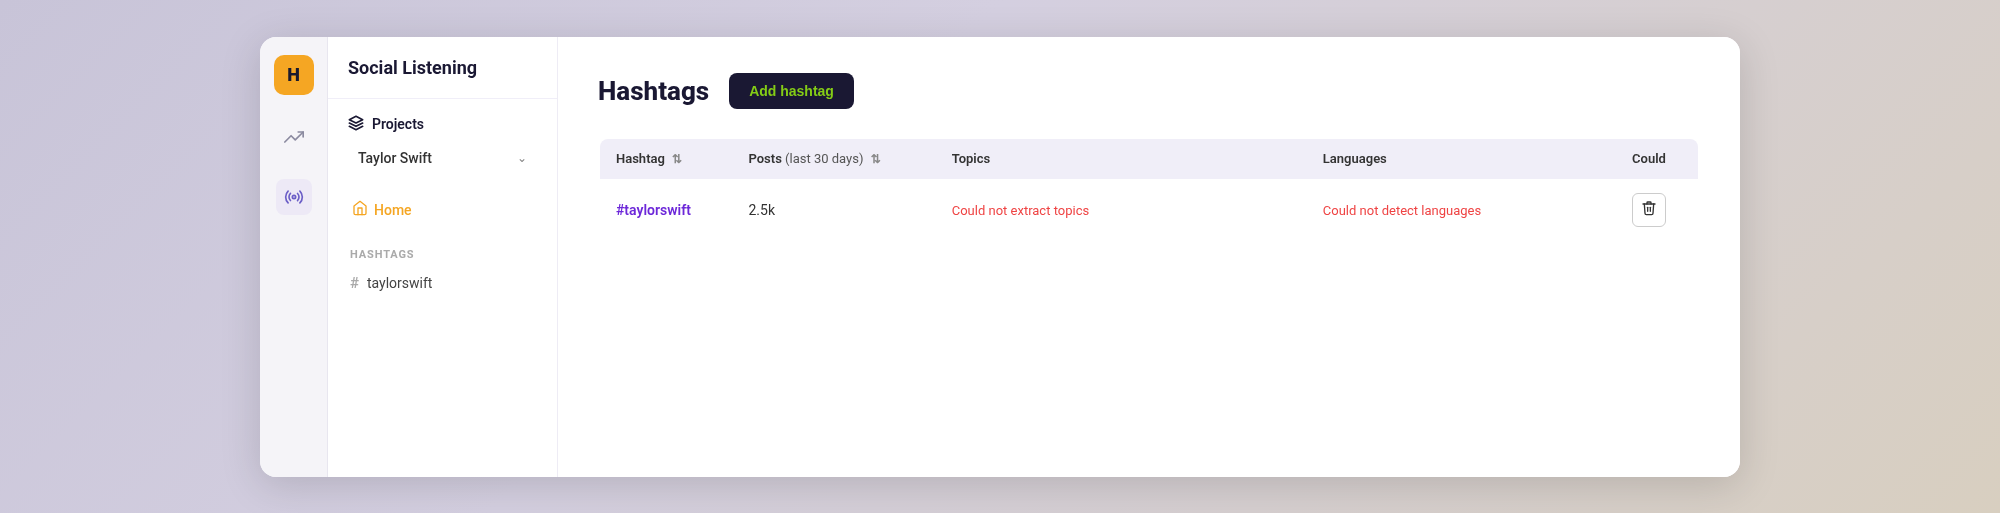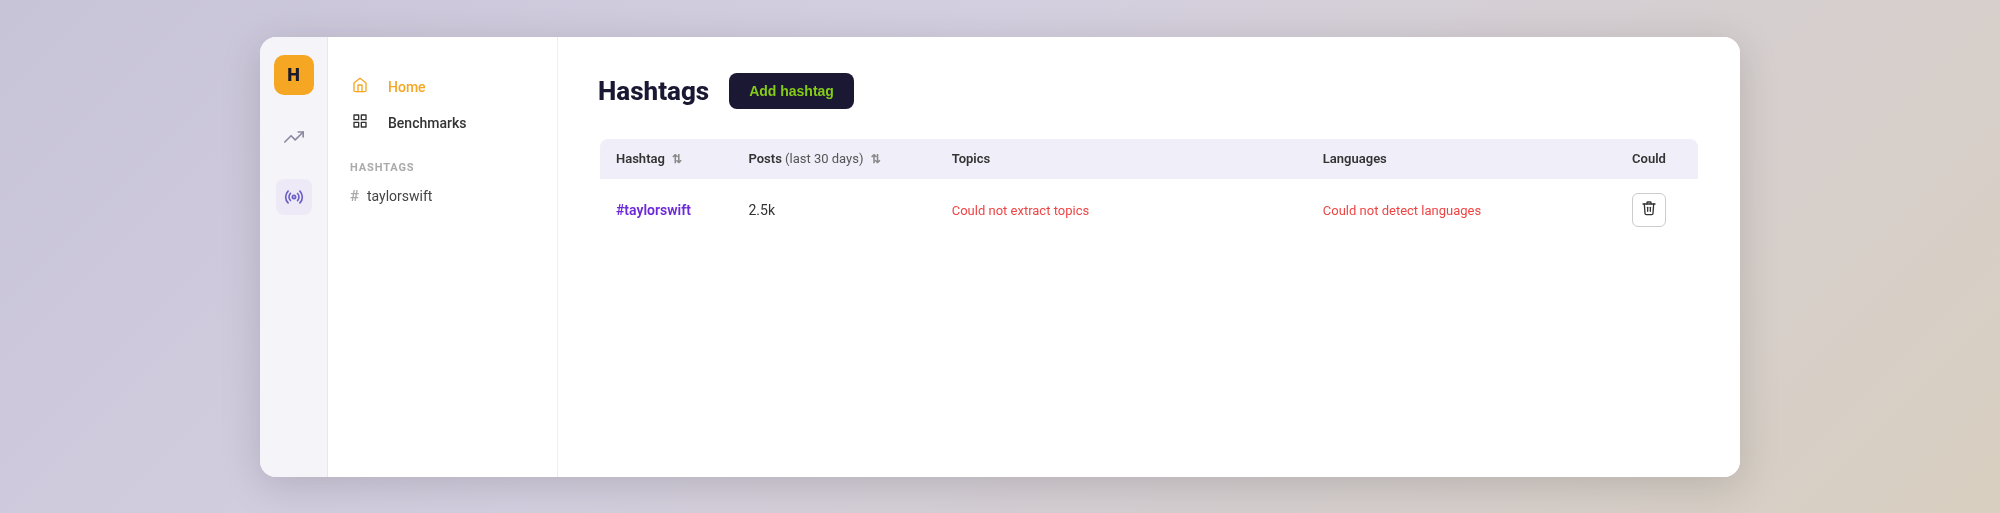--- a/index.html
+++ b/index.html
@@ -116,21 +116,21 @@
       color: #888;
     }
 
     .nav-section {
       padding: 12px 12px 8px 12px;
     }
 
     .nav-item {
       display: flex;
       align-items: center;
-      gap: 20px;
+      gap: 6px;
       padding: 8px 12px;
       border-radius: 8px;
       cursor: pointer;
       font-size: 14px;
       color: #333;
       font-weight: 500;
     }
 
     .nav-item.active {
       color: #f5a623;
@@ -270,42 +270,48 @@
     </div>
     <div class="rail-icon active">
       <svg width="20" height="20" viewBox="0 0 24 24" fill="none" stroke="currentColor" stroke-width="2" stroke-linecap="round" stroke-linejoin="round">
         <circle cx="12" cy="12" r="2"></circle>
         <path d="M16.24 7.76a6 6 0 0 1 0 8.49m-8.48-.01a6 6 0 0 1 0-8.49m11.31-2.82a10 10 0 0 1 0 14.14m-14.14 0a10 10 0 0 1 0-14.14"></path>
       </svg>
     </div>
   </div>
 
   <div class="sidebar">
-
+    <div class="sidebar-title">Social Listening</div>
+
+    <div class="sidebar-section">
+      <div class="projects-header">
+        <span>
+          <svg width="16" height="16" viewBox="0 0 24 24" fill="none" stroke="currentColor" stroke-width="2.5" stroke-linecap="round" stroke-linejoin="round">
+            <polygon points="12 2 2 7 12 12 22 7 12 2"></polygon>
+            <polyline points="2 17 12 22 22 17"></polyline>
+            <polyline points="2 12 12 17 22 12"></polyline>
+          </svg>
+        </span>
+        <span>Projects</span>
+      </div>
+      <div class="project-item">
+        <span>Taylor Swift</span>
+        <span class="chevron-icon">⌄</span>
+      </div>
+    </div>
 
     <div class="nav-section">
       <div class="nav-item active">
         <span class="nav-icon">
           <svg width="16" height="16" viewBox="0 0 24 24" fill="none" stroke="#f5a623" stroke-width="2" stroke-linecap="round" stroke-linejoin="round">
             <path d="M3 9l9-7 9 7v11a2 2 0 0 1-2 2H5a2 2 0 0 1-2-2z"></path>
             <polyline points="9 22 9 12 15 12 15 22"></polyline>
           </svg>
         </span>
         <span style="color:#f5a623;">Home</span>
-      </div>
-      <div class="nav-item">
-        <span class="nav-icon">
-          <svg width="16" height="16" viewBox="0 0 24 24" fill="none" stroke="currentColor" stroke-width="2" stroke-linecap="round" stroke-linejoin="round">
-            <rect x="3" y="3" width="7" height="7"></rect>
-            <rect x="14" y="3" width="7" height="7"></rect>
-            <rect x="14" y="14" width="7" height="7"></rect>
-            <rect x="3" y="14" width="7" height="7"></rect>
-          </svg>
-        </span>
-        <span>Benchmarks</span>
       </div>
     </div>
 
     <div class="sidebar-section-label">HASHTAGS</div>
 
     <div class="hashtag-nav-item">
       <span class="hash-symbol">#</span>
       <span>taylorswift</span>
     </div>
   </div>

